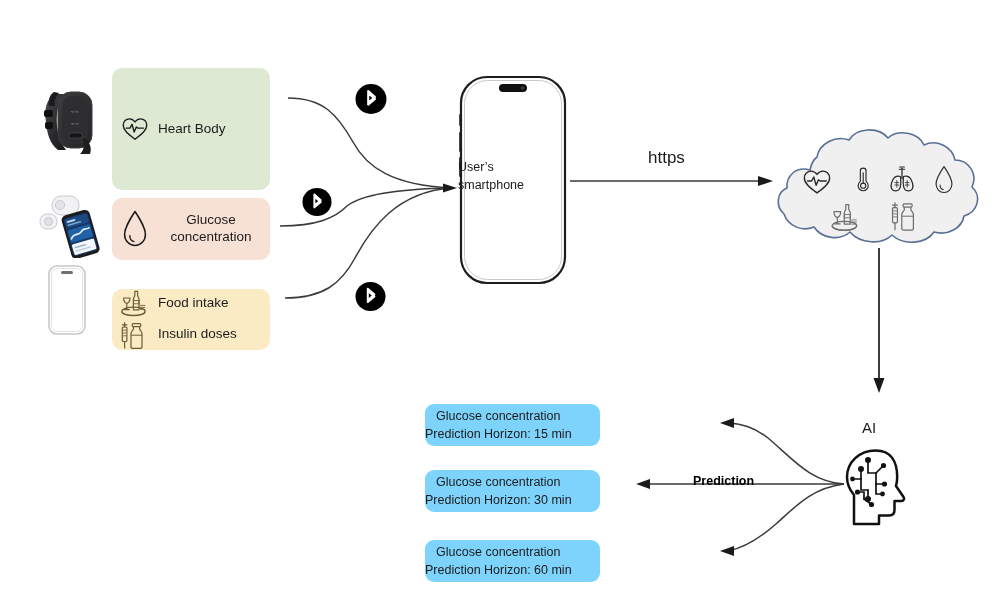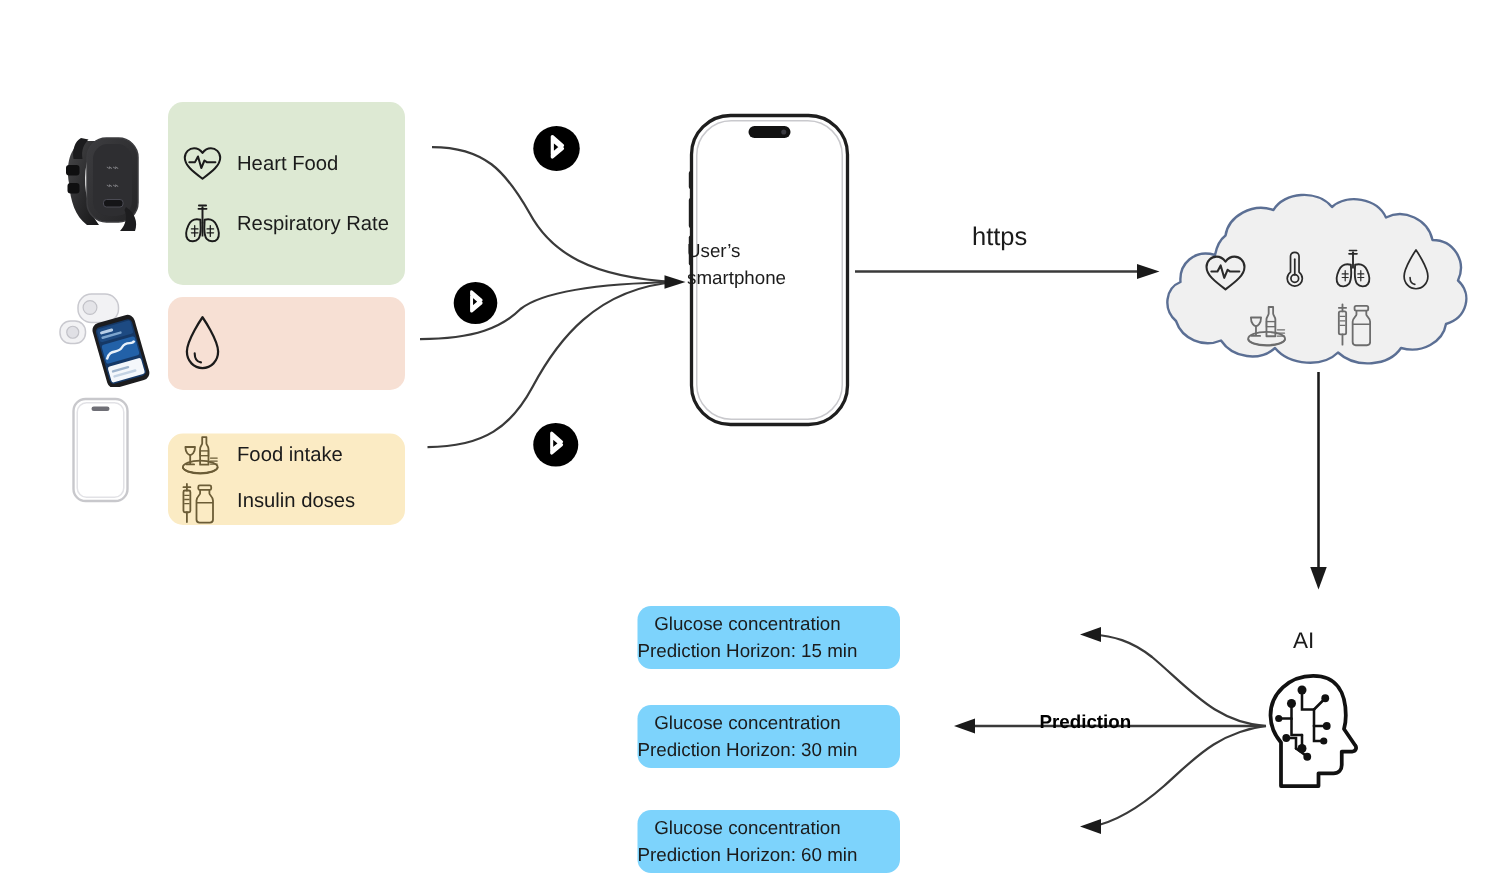--- a/index.html
+++ b/index.html
@@ -105,46 +105,35 @@
 </div>
 
 <div class="catbox" style="left:112px;top:68px;width:158px;height:122px;background:#dde9d3;padding:6px 0;">
   <div class="catrow" style="height:40px;">
     <span class="iconcell">
       <svg width="28" height="26" viewBox="0 0 28 26">
         <path d="M14 23.2 C7.4 18.2 2.2 14.2 2.2 9.2 C2.2 5.4 5.2 2.8 8.4 2.8 C10.7 2.8 12.7 4.1 14 5.9 C15.3 4.1 17.3 2.8 19.6 2.8 C22.8 2.8 25.8 5.4 25.8 9.2 C25.8 14.2 20.6 18.2 14 23.2 Z" fill="none" stroke="#1b1b1b" stroke-width="1.35" stroke-linejoin="round"></path>
         <path d="M5.2 12.1 H9 L11 8.3 L13.2 16 L15.3 11 L16.9 12.1 H22.6" fill="none" stroke="#1b1b1b" stroke-width="1.35" stroke-linecap="round" stroke-linejoin="round"></path>
       </svg>
     </span>
-    <span class="catlabel">Heart Food</span>
-  </div>
-  <div class="catrow" style="height:40px;">
-    <span class="iconcell">
-      <svg width="32" height="30" viewBox="0 0 32 30">
-        <path d="M16 4.2 L16 14.5" stroke="#1b1b1b" stroke-width="1.3" stroke-linecap="round"></path>
-        <path d="M13.3 5.2 H18.7" stroke="#1b1b1b" stroke-width="1.2" stroke-linecap="round"></path>
-        <path d="M13.6 3.0 H18.4" stroke="#1b1b1b" stroke-width="1.2" stroke-linecap="round"></path>
-        <path d="M16 14.4 C16 17.4 16 21 16 23.6" stroke="#1b1b1b" stroke-width="1.2"></path>
-        <path d="M14.6 12.5 C11.2 11.6 8.2 12.8 6.6 16.2 C5.0 19.6 4.6 23.3 6.1 25.4 C7.7 27.5 11.5 27.3 13.2 25.3 C14.5 23.7 14.8 20.6 14.8 17.8 Z" fill="none" stroke="#1b1b1b" stroke-width="1.3" stroke-linejoin="round"></path>
-        <path d="M17.4 12.5 C20.8 11.6 23.8 12.8 25.4 16.2 C27.0 19.6 27.4 23.3 25.9 25.4 C24.3 27.5 20.5 27.3 18.8 25.3 C17.5 23.7 17.2 20.6 17.2 17.8 Z" fill="none" stroke="#1b1b1b" stroke-width="1.3" stroke-linejoin="round"></path>
-        <path d="M10.8 16.4 L10.8 23.6 M8.6 18.6 L13 18.6 M8.6 21.2 L13 21.2" stroke="#1b1b1b" stroke-width=".85" stroke-linecap="round"></path>
-        <path d="M21.2 16.4 L21.2 23.6 M19 18.6 L23.4 18.6 M19 21.2 L23.4 21.2" stroke="#1b1b1b" stroke-width=".85" stroke-linecap="round"></path>
-      </svg>
-    </span>
-    <span class="catlabel">Respiratory Rate</span>
+    <span class="catlabel">Heart Body</span>
   </div>
 </div>
 
 <div class="catbox" style="left:112px;top:198px;width:158px;height:62px;background:#f7e0d4;">
   <div class="catrow" style="height:62px;">
     <span class="iconcell">
       <svg width="30" height="42" viewBox="0 0 30 42">
         <path d="M15 3.5 C15 3.5 4.6 18.6 4.6 26.4 C4.6 32.7 9.3 37.4 15 37.4 C20.7 37.4 25.4 32.7 25.4 26.4 C25.4 18.6 15 3.5 15 3.5 Z" fill="none" stroke="#1b1b1b" stroke-width="1.5" stroke-linejoin="round"></path>
         <path d="M9.8 27.6 C9.8 31.1 11.6 33.2 14 33.6" fill="none" stroke="#1b1b1b" stroke-width="1.4" stroke-linecap="round"></path>
       </svg>
+    </span>
+    <span class="catlabel" style="text-align:center;width:106px;">
+      <span>Glucose</span><br>
+      <span>concentration</span>
     </span>
   </div>
 </div>
 
 <div class="catbox" style="left:112px;top:273px;width:158px;height:61px;background:#fbebc4;margin-top:16px;">
   <div class="catrow" style="height:36px;">
     <span class="iconcell">
       <svg width="34" height="30" viewBox="0 0 34 30">
         <ellipse cx="15.5" cy="22.4" rx="11.6" ry="4.3" fill="none" stroke="#6b5c36" stroke-width="1.2"></ellipse>
         <path d="M3.9 22.4 C3.9 24.6 9.1 26.4 15.5 26.4 C21.9 26.4 27.1 24.6 27.1 22.4" fill="none" stroke="#6b5c36" stroke-width="1.2"></path>

